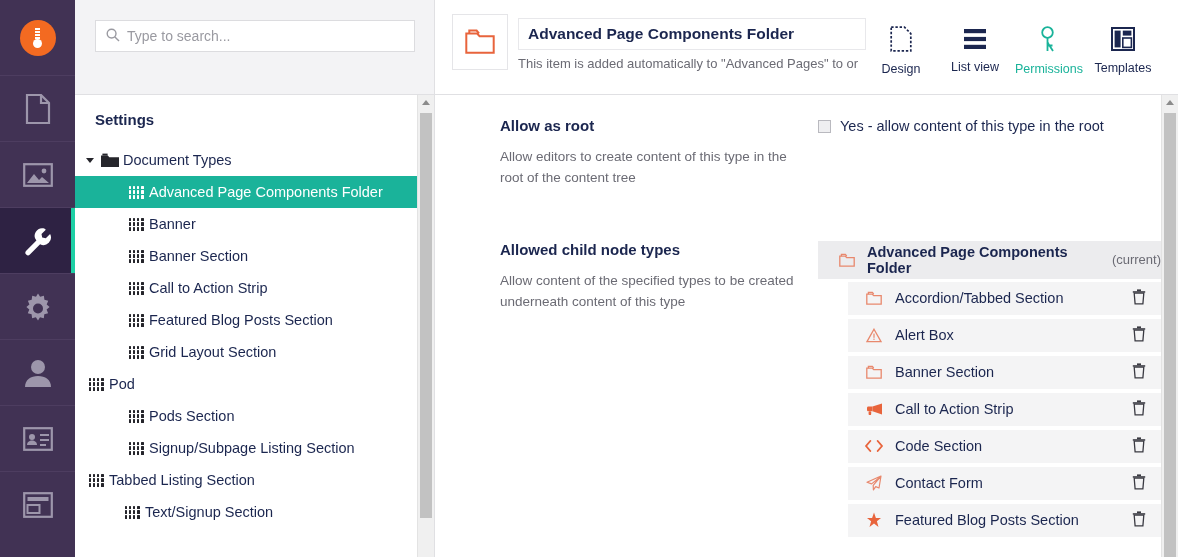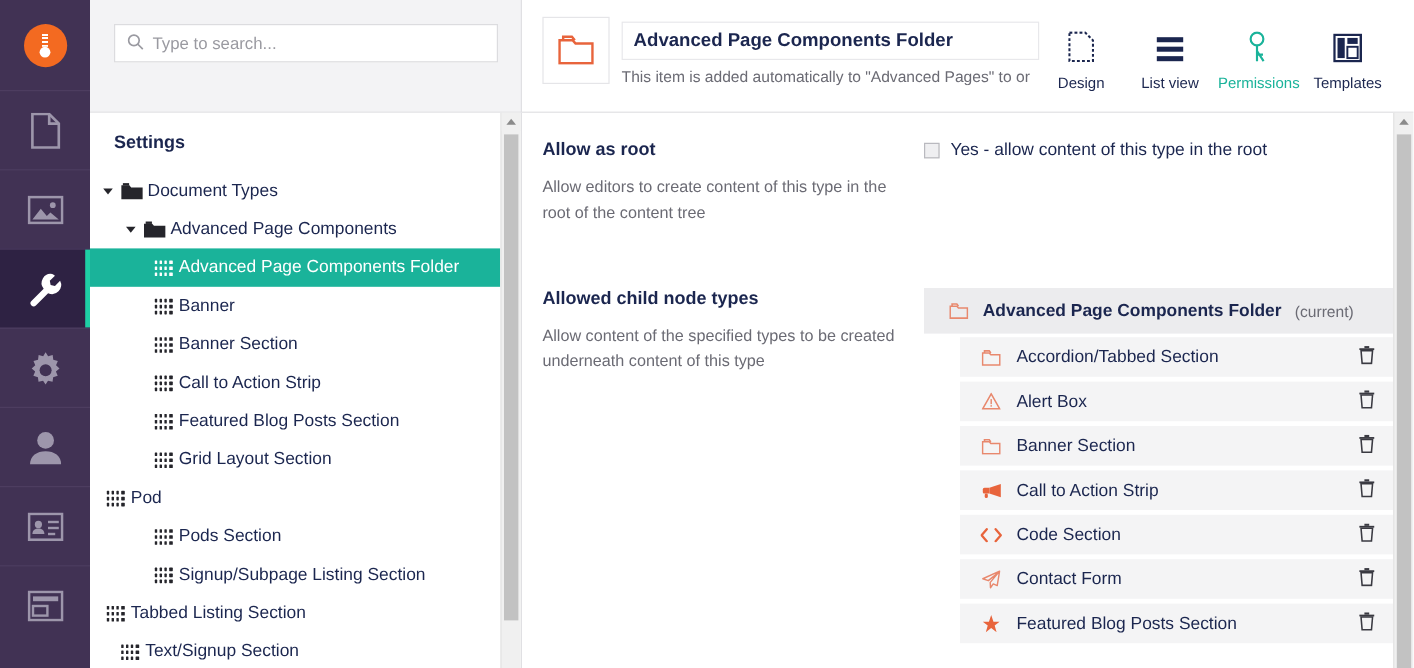--- a/index.html
+++ b/index.html
@@ -99,32 +99,32 @@
     position: absolute; left: 120px; top: 7px; z-index: 1;
     font-size: 13.5px; color: #a3a3ab; white-space: nowrap;
     display: flex; align-items: center; gap: 4px; pointer-events: none;
   }
   .name-desc {
     margin-top: 6px; font-size: 13px; color: #6b6b74;
     white-space: nowrap; overflow: hidden; text-overflow: clip;
     width: 348px;
   }
   .topbar-tabs {
-    display: flex; align-items: flex-end; gap: 0; margin-left: auto;
+    display: flex; align-items: center; gap: 0; margin-left: auto;
     padding-top: 6px; padding-right: 6px;
   }
   .tab {
     width: 74px; display: flex; flex-direction: column; align-items: center;
     gap: 7px; cursor: pointer; padding-top: 6px;
   }
   .tab .tab-label { font-size: 12.5px; color: #1b264f; }
   .tab.active .tab-label { color: #1ab39a; }
 
   
-  .body { flex: 1 1 auto; display: flex; min-height: 0; }
+  .body { flex: 1 1 auto; display: flex; min-height: 0; gap: 48px; }
 
   
   .tree-panel {
     width: 360px; flex: 0 0 360px; background: #fff;
     border-right: 1px solid #e0e0e3;
     display: flex; min-width: 0; position: relative;
   }
   .tree-inner { flex: 1 1 auto; padding: 16px 0 0 0; overflow: hidden; min-width: 0; }
   .tree-title {
     font-size: 15px; font-weight: bold; color: #1b264f;
@@ -393,30 +393,20 @@
             <span class="caret down"></span>
             <span class="tree-icon">
               <svg width="18" height="15" viewBox="0 0 18 15">
                   <path d="M0 2.4h6.8l1.5 1.8H18V14H0z" fill="#25252b"></path>
                   <rect x="1.4" y="0.6" width="5.2" height="2" fill="#25252b"></rect>
                 </svg>
             </span>
             <span class="tree-label">Document Types</span>
           </div>
 
-          <div class="tree-row" style="padding-left:27px">
-            <span class="caret down"></span>
-            <span class="tree-icon">
-              <svg width="18" height="15" viewBox="0 0 18 15">
-                  <path d="M0 2.4h6.8l1.5 1.8H18V14H0z" fill="#25252b"></path>
-                  <rect x="1.4" y="0.6" width="5.2" height="2" fill="#25252b"></rect>
-                </svg>
-            </span>
-            <span class="tree-label">Advanced Page Components</span>
-          </div>
 
           <div class="tree-row sel" style="padding-left:48px">
             <span class="tree-icon">
               <span class="gridicon">
                   <i></i>
                   <i></i>
                   <i></i>
                   <i></i>
                   <i></i>
                   <i></i>
@@ -604,21 +594,21 @@
                   <i></i>
                   <i></i>
                   <i></i>
                   <i></i>
                   <i></i>
                 </span>
             </span>
             <span class="tree-label">Tabbed Listing Section</span>
           </div>
 
-          <div class="tree-row" style="padding-left:20px">
+          <div class="tree-row" style="padding-left:44px">
             <span class="tree-icon">
               <span class="gridicon">
                   <i></i>
                   <i></i>
                   <i></i>
                   <i></i>
                   <i></i>
                   <i></i>
                   <i></i>
                   <i></i>

